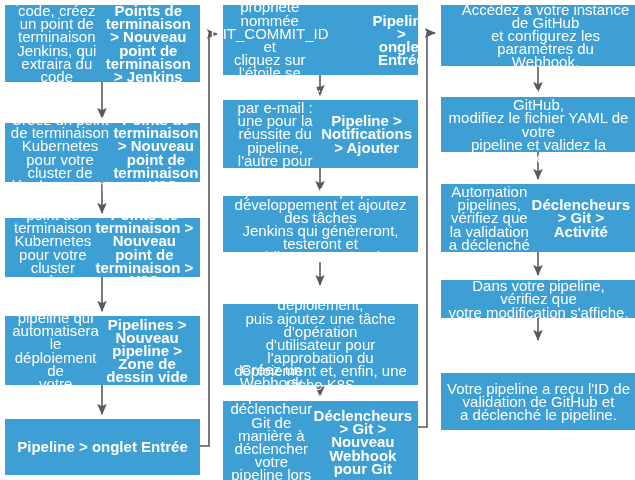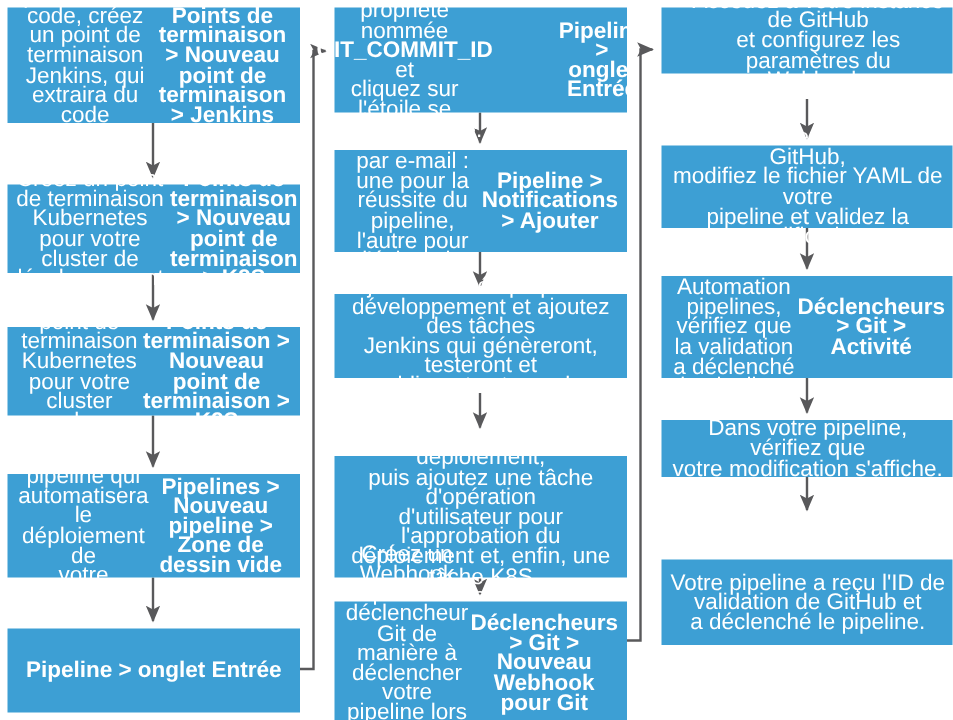--- a/index.html
+++ b/index.html
@@ -51,21 +51,21 @@
   }
   .node .body {
     white-space: pre-line;
     font-weight: normal;
   }
   .node .path {
     white-space: pre-line;
     font-weight: bold;
   }
   .node .body .b {
-    font-weight: bold;
+    font-weight: normal;
   }
 </style>
 </head>
 <body>
 
 <div id="canvas">
 
   <svg id="arrow-layer" viewBox="0 0 635 480" width="635" height="480" xmlns="http://www.w3.org/2000/svg">
     <defs>
       <marker id="ah" markerWidth="8" markerHeight="8" refX="6.4" refY="3" orient="auto" markerUnits="strokeWidth">
@@ -172,21 +172,21 @@
       <div class="body">Créez un Webhook pour le déclencheur
 Git de manière à déclencher votre
 pipeline lors de l'archivage de code.</div>
       <div class="path">Déclencheurs &gt; Git &gt; Nouveau
 Webhook pour Git</div>
     </div>
   </div>
 
   <div class="col col-right">
 
-    <div class="node" style="top:5px; height:44px;padding-left:20px;">
+    <div class="node" style="top:5px; height:61px;padding-left:20px;">
       <div class="body">Accédez à votre instance de GitHub
 et configurez les paramètres du
 Webhook.</div>
 
     </div>
 
     <div class="node" style="top:97px; height:55px;">
       <div class="body">Dans votre référentiel GitHub,
 modifiez le fichier YAML de votre
 pipeline et validez la modification.</div>

